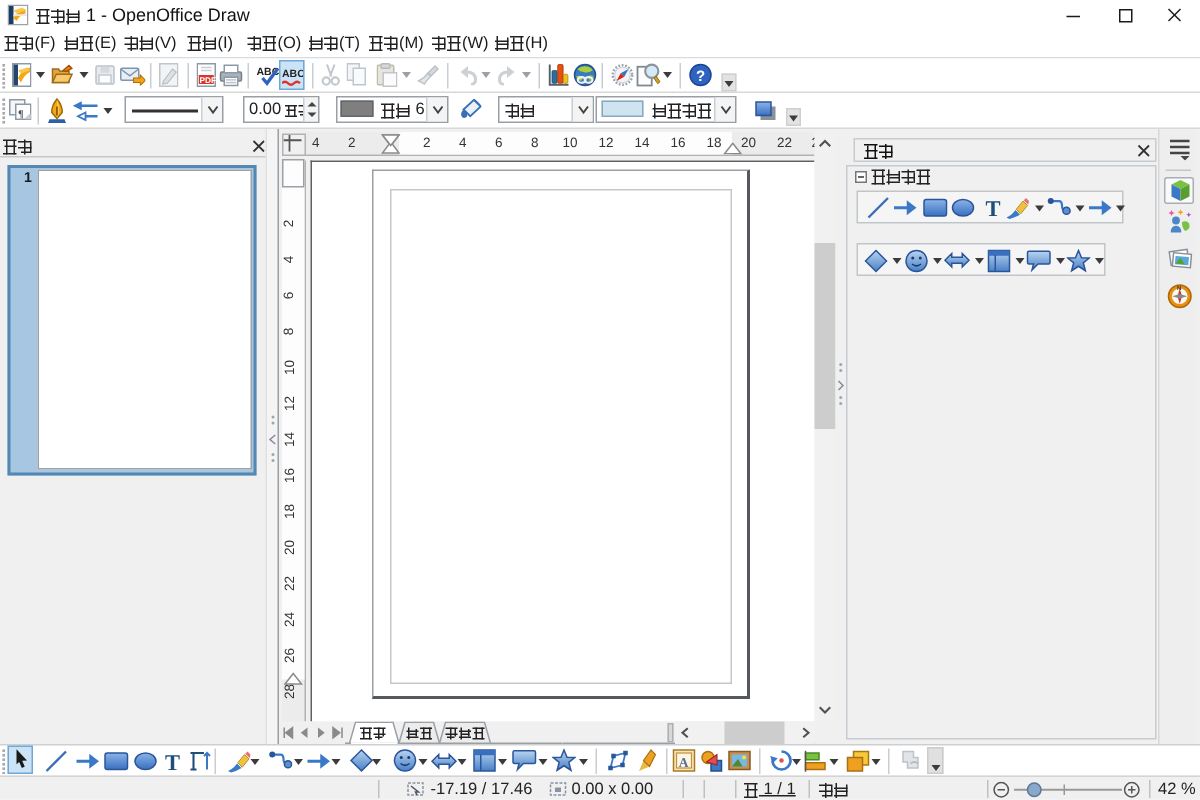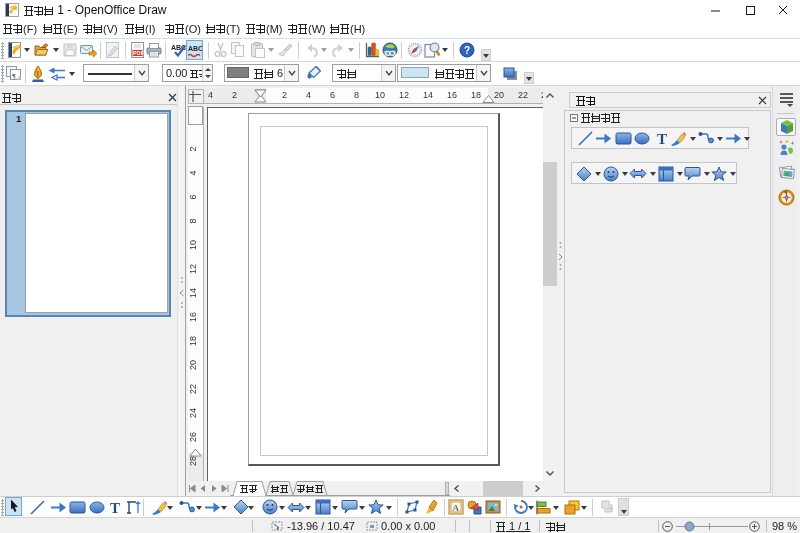--- a/index.html
+++ b/index.html
@@ -711,21 +711,21 @@
       <span class="dd abs" style="left:2px;top:11px"></span>
     </div>
   </div>
 
   <div class="abs" id="status" style="left:0;top:517px;width:800px;height:16px;background:#f0f0f0;border-top:1px solid #d4d4d4;font-size:11px;color:#222;">
     <div class="vsep" style="left:252px;top:2px;height:12px;background:#c0c0c0"></div>
     <svg class="abs" style="left:271px;top:3px" width="12" height="10" viewBox="0 0 12 10">
       <rect x="1" y="1" width="10" height="8" fill="none" stroke="#8a94a0" stroke-dasharray="2 1"></rect>
       <path d="M3 3 L8 7 L6 7 L7 9" stroke="#4a5560" fill="none" stroke-width="1"></path>
     </svg>
-    <div class="abs" style="left:287px;top:2px;">-13.96 / 10.47</div>
+    <div class="abs" style="left:287px;top:2px;">-17.19 / 17.46</div>
     <svg class="abs" style="left:366px;top:3px" width="12" height="10" viewBox="0 0 12 10">
       <rect x="1" y="1" width="10" height="8" fill="none" stroke="#8a94a0" stroke-dasharray="2 1"></rect>
       <rect x="4" y="4" width="4" height="3" fill="#8a94a0"></rect>
     </svg>
     <div class="abs" style="left:381px;top:2px;">0.00 x 0.00</div>
     <div class="vsep" style="left:455px;top:2px;height:12px;background:#c0c0c0"></div>
     <div class="vsep" style="left:469px;top:2px;height:12px;background:#c0c0c0"></div>
     <div class="vsep" style="left:490px;top:2px;height:12px;background:#c0c0c0"></div>
     <div class="abs" style="left:496px;top:2px;text-decoration:underline;"><span class="cj" style="margin-top:1px"></span> 1 / 1</div>
     <div class="vsep" style="left:539px;top:2px;height:12px;background:#c0c0c0"></div>
@@ -735,15 +735,15 @@
       <circle cx="5.5" cy="5.5" r="4.8" fill="none" stroke="#555"></circle>
         <line x1="3" y1="5.5" x2="8" y2="5.5" stroke="#555"></line>
       <line x1="14" y1="5.5" x2="86" y2="5.5" stroke="#999" stroke-width="1.2"></line>
       <line x1="47.5" y1="2" x2="47.5" y2="9" stroke="#999"></line>
       <circle cx="27.5" cy="5.5" r="4.5" fill="#8aa8cc" stroke="#5a7898"></circle>
       <circle cx="92.5" cy="5.5" r="4.8" fill="none" stroke="#555"></circle>
         <line x1="90" y1="5.5" x2="95" y2="5.5" stroke="#555"></line>
         <line x1="92.5" y1="3" x2="92.5" y2="8" stroke="#555"></line>
     </svg>
     <div class="vsep" style="left:766px;top:2px;height:12px;background:#c0c0c0"></div>
-    <div class="abs" style="left:772px;top:2px;">98 %</div>
+    <div class="abs" style="left:772px;top:2px;">42 %</div>
   </div>
 </div>
 
 </body></html>

